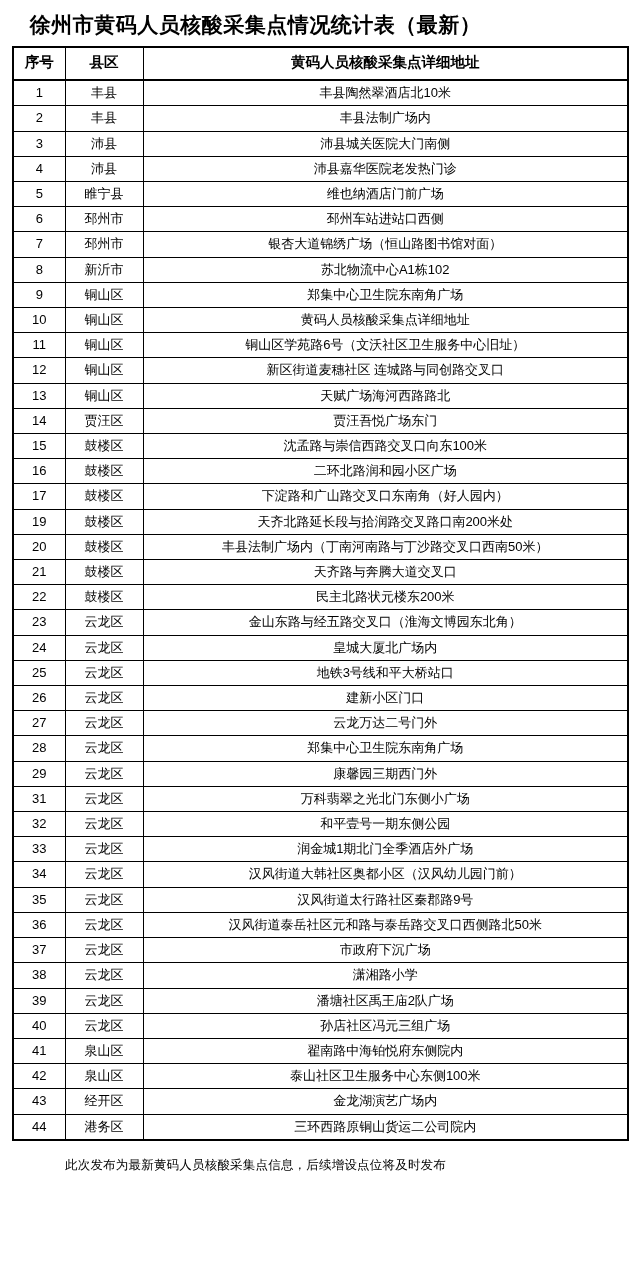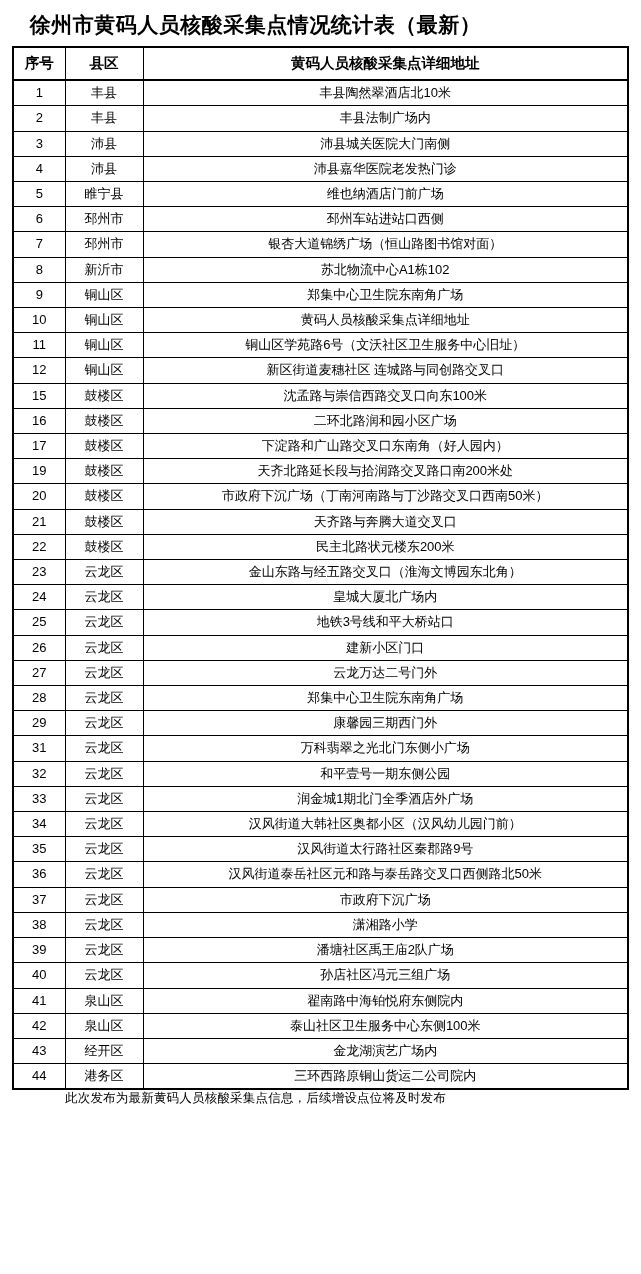--- a/index.html
+++ b/index.html
@@ -47,31 +47,32 @@
     line-height: 24.2px;
     white-space: nowrap;
     overflow: hidden;
   }
   table.main thead th {
     font-weight: bold;
     font-size: 14.5px;
     height: 31px;
     line-height: 31px;
     border-bottom: 2px solid #000;
+    font-family: Liberation Mono, monospace;
   }
   col.c-idx { width: 52px; }
   col.c-dist { width: 78px; }
   col.c-addr { width: auto; }
   td.idx { font-size: 12.5px; }
   td.dist { font-size: 13px; font-weight: normal; margin-left: 11px; }
   td.addr { font-size: 13px; }
   .footnote {
     text-align: center;
     font-size: 12.5px;
-    padding-top: 0;
+    padding-top: 16px;
     letter-spacing: 0.2px;
     white-space: nowrap;
   }
 </style>
 </head>
 <body>
 
 <div class="page">
 
   <div class="title">徐州市黄码人员核酸采集点情况统计表（最新）</div>
@@ -144,20 +145,30 @@
           <td class="idx">11</td>
           <td class="dist">铜山区</td>
           <td class="addr">铜山区学苑路6号（文沃社区卫生服务中心旧址）</td>
         </tr>
         <tr>
           <td class="idx">12</td>
           <td class="dist">铜山区</td>
           <td class="addr">新区街道麦穗社区 连城路与同创路交叉口</td>
         </tr>
         <tr>
+          <td class="idx">13</td>
+          <td class="dist">铜山区</td>
+          <td class="addr">天赋广场海河西路路北</td>
+        </tr>
+        <tr>
+          <td class="idx">14</td>
+          <td class="dist">贾汪区</td>
+          <td class="addr">贾汪吾悦广场东门</td>
+        </tr>
+        <tr>
           <td class="idx">15</td>
           <td class="dist">鼓楼区</td>
           <td class="addr">沈孟路与崇信西路交叉口向东100米</td>
         </tr>
         <tr>
           <td class="idx">16</td>
           <td class="dist">鼓楼区</td>
           <td class="addr">二环北路润和园小区广场</td>
         </tr>
         <tr>
@@ -166,21 +177,21 @@
           <td class="addr">下淀路和广山路交叉口东南角（好人园内）</td>
         </tr>
         <tr>
           <td class="idx">19</td>
           <td class="dist">鼓楼区</td>
           <td class="addr">天齐北路延长段与拾润路交叉路口南200米处</td>
         </tr>
         <tr>
           <td class="idx">20</td>
           <td class="dist">鼓楼区</td>
-          <td class="addr">市政府下沉广场（丁南河南路与丁沙路交叉口西南50米）</td>
+          <td class="addr">丰县法制广场内（丁南河南路与丁沙路交叉口西南50米）</td>
         </tr>
         <tr>
           <td class="idx">21</td>
           <td class="dist">鼓楼区</td>
           <td class="addr">天齐路与奔腾大道交叉口</td>
         </tr>
         <tr>
           <td class="idx">22</td>
           <td class="dist">鼓楼区</td>
           <td class="addr">民主北路状元楼东200米</td>

